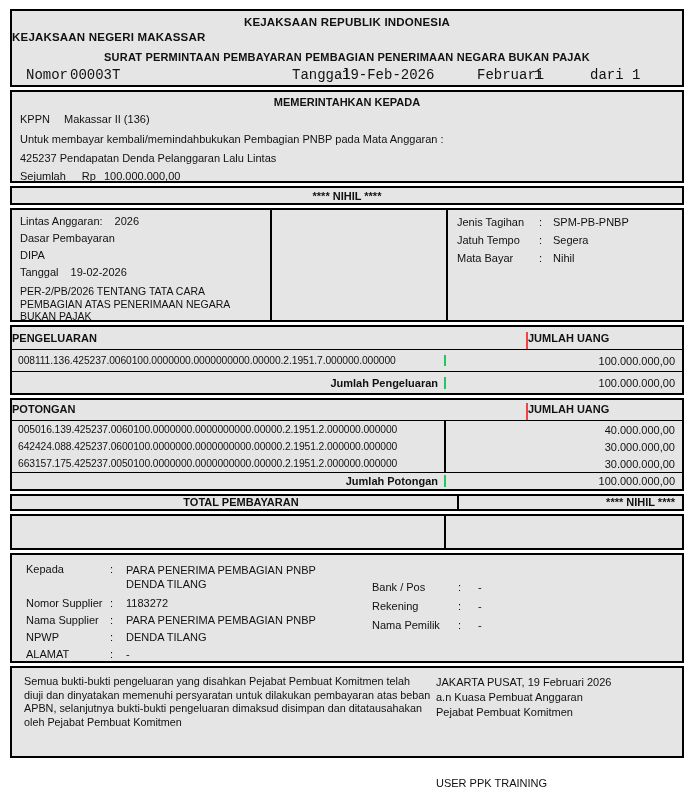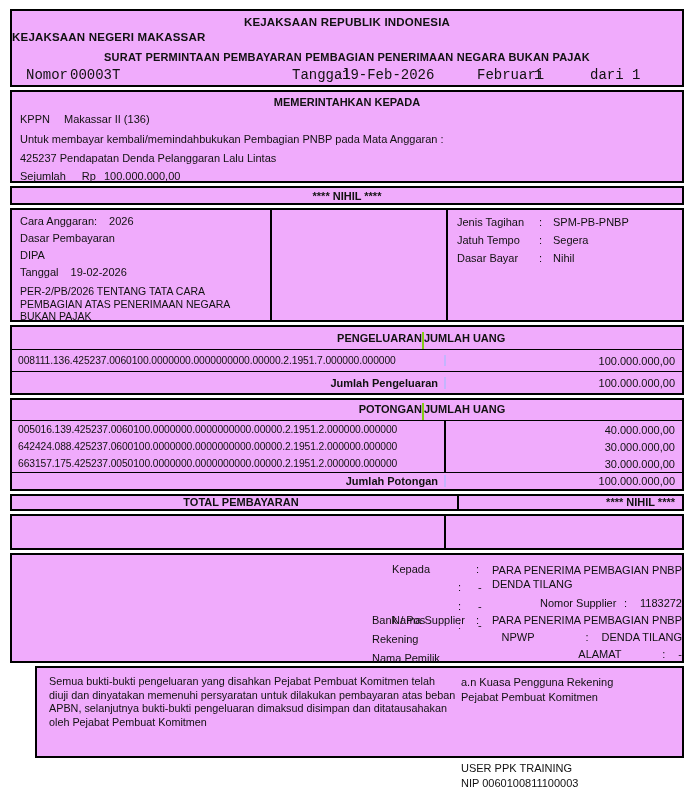--- a/index.html
+++ b/index.html
@@ -14,21 +14,21 @@
     width: 698px;
     height: 794px;
     background: #fff;
     padding: 9px 14px 10px 10px;
     overflow: hidden;
   }
   .box {
     border: 2px solid #000;
     margin-bottom: 3px;
     position: relative;
-    background: #f0abfc;
+    background: #e5e5e5;
     font-size: 11px;
   }
 
   
   .box-header { height: 78px; }
   .hdr-line1 { text-align: center; font-weight: bold; font-size: 11.5px; padding-top: 5px; letter-spacing: .2px; }
   .hdr-line2 { text-align: left; font-weight: bold; font-size: 11.5px; padding-top: 3px; letter-spacing: .2px; }
   .hdr-line3 { text-align: center; font-weight: bold; font-size: 11px; padding-top: 8px; letter-spacing: .2px; }
   .hdr-meta { position: absolute; left: 0; right: 17px; top: 56px; height: 16px; font-size: 14px; font-family: Liberation Mono, monospace; }
   .hdr-meta span { position: absolute; white-space: nowrap; }
@@ -63,24 +63,24 @@
   .info-col3 { flex: 1; padding: 6px 4px 0 9px; }
   .info-row { height: 17px; white-space: nowrap; }
   .info-row .gap { margin-left: 12px; }
   .info-para { margin-top: 2px; line-height: 12.5px; font-size: 10.5px; width: 230px; }
   .kv { display: flex; height: 18px; }
   .kv .k { width: 82px; }
   .kv .c { width: 14px; }
 
   
   .tbl-head { display: flex; font-weight: bold; }
-  .tbl-head .cl { width: 412px; border-right: 2px solid #84cc16; text-align: right; }
+  .tbl-head .cl { width: 516px; border-right: 2px solid #ef4444; text-align: left; }
   .tbl-head .cr { flex: 1; }
   .row { display: flex; border-top: 1px solid #000; }
-  .row .cl { width: 434px; border-right: 2px solid #c4b5fd; padding: 0 6px; }
+  .row .cl { width: 434px; border-right: 2px solid #22c55e; padding: 0 6px; }
   .row .cr { flex: 1; text-align: right; padding: 0 7px; }
   .code { font-size: 10.3px; letter-spacing: -0.1px; white-space: nowrap; }
   .pengeluaran .tbl-head { height: 22px; padding-top: 5px; }
   .pengeluaran .row { height: 22px; align-items: center; }
   .potongan .tbl-head { height: 20px; padding-top: 3px; }
   .potongan .rows3 .row3 { display: flex; height: 17px; align-items: center; }
   .potongan .rows3 { border-top: 1px solid #000; }
   .rows3 .cl { width: 434px; border-right: 2px solid #000; padding: 0 6px; height: 17px; display: flex; align-items: center; }
   .rows3 .cr { flex: 1; text-align: right; padding: 0 7px; }
   .row.total .cl { text-align: right; font-weight: bold; }
@@ -91,33 +91,33 @@
   .box-total .cl { width: 434px; border-right: 2px solid #000; text-align: center; margin-left: 13px; }
   .box-total .cr { flex: 1; text-align: right; padding-right: 7px; }
 
   
   .box-empty { height: 36px; display: flex; }
   .box-empty .cl { width: 434px; border-right: 2px solid #000; }
   .box-empty .cr { flex: 1; }
 
   
   .box-kepada { height: 110px; padding: 8px 0 0 0; }
-  .kp-row { display: flex; padding-left: 14px; height: 17px; justify-content: flex-end; }
+  .kp-row { display: flex; padding-left: 14px; height: 17px; }
   .kp-row .k { width: 84px; }
   .kp-row .c { width: 16px; }
   .kp-row .v { white-space: nowrap; }
   .kp-kepada { height: auto; margin-bottom: 6px; }
   .kp-kepada .v div { line-height: 14px; }
   .kp-right { position: absolute; left: 360px; top: 26px; }
   .kp-right .kv2 { display: flex; height: 19px; }
-  .kp-right .k { width: 86px; margin-top: 33px; }
+  .kp-right .k { width: 86px; }
   .kp-right .c { width: 20px; }
 
   
-  .box-footer { height: 92px; margin-left: 25px; }
+  .box-footer { height: 92px; }
   .ft-left {
     position: absolute; left: 12px; top: 7px; width: 408px;
     font-size: 10.8px; line-height: 13.5px;
   }
   .ft-right { position: absolute; left: 424px; top: 7px; font-size: 11px; line-height: 15px; }
   .ft-sign { margin-top: 56px; }
 </style>
 </head>
 <body>
 
@@ -149,21 +149,21 @@
     <div class="mk-line mk-sejumlah">
       <span>Sejumlah</span><span class="rp">Rp</span><span class="val">100.000.000,00</span>
     </div>
   </div>
 
   <div class="box box-nihil">**** NIHIL ****</div>
 
   <div class="box box-info">
     <div class="info-col1">
       <div class="info-row">
-        <span>Cara Anggaran:</span><span class="gap">2026</span>
+        <span>Lintas Anggaran:</span><span class="gap">2026</span>
       </div>
       <div class="info-row">Dasar Pembayaran</div>
       <div class="info-row">DIPA</div>
       <div class="info-row">
         <span>Tanggal</span><span class="gap">19-02-2026</span>
       </div>
       <div class="info-para">PER-2/PB/2026 TENTANG TATA CARA PEMBAGIAN ATAS PENERIMAAN NEGARA BUKAN PAJAK</div>
     </div>
     <div class="info-col2"></div>
     <div class="info-col3">
@@ -171,21 +171,21 @@
         <span class="k">Jenis Tagihan</span>
           <span class="c">:</span>
           <span>SPM-PB-PNBP</span>
       </div>
       <div class="kv">
         <span class="k">Jatuh Tempo</span>
           <span class="c">:</span>
           <span>Segera</span>
       </div>
       <div class="kv">
-        <span class="k">Dasar Bayar</span>
+        <span class="k">Mata Bayar</span>
           <span class="c">:</span>
           <span>Nihil</span>
       </div>
     </div>
   </div>
 
   <div class="box pengeluaran">
     <div class="tbl-head">
       <div class="cl">PENGELUARAN</div>
       <div class="cr">JUMLAH UANG</div>
@@ -281,20 +281,21 @@
           <span>-</span>
       </div>
     </div>
   </div>
 
   <div class="box box-footer">
     <div class="ft-left">
       <div>Semua bukti-bukti pengeluaran yang disahkan Pejabat Pembuat Komitmen telah diuji dan dinyatakan memenuhi persyaratan untuk dilakukan pembayaran atas beban APBN, selanjutnya bukti-bukti pengeluaran dimaksud disimpan dan ditatausahakan oleh Pejabat Pembuat Komitmen</div>
     </div>
     <div class="ft-right">
-      <div>a.n Kuasa Pengguna Rekening</div>
+      <div>JAKARTA PUSAT, 19 Februari 2026</div>
+      <div>a.n Kuasa Pembuat Anggaran</div>
       <div>Pejabat Pembuat Komitmen</div>
       <div class="ft-sign">USER PPK TRAINING</div>
       <div>NIP 0060100811100003</div>
     </div>
   </div>
 
 </div>
 
 </body></html>

